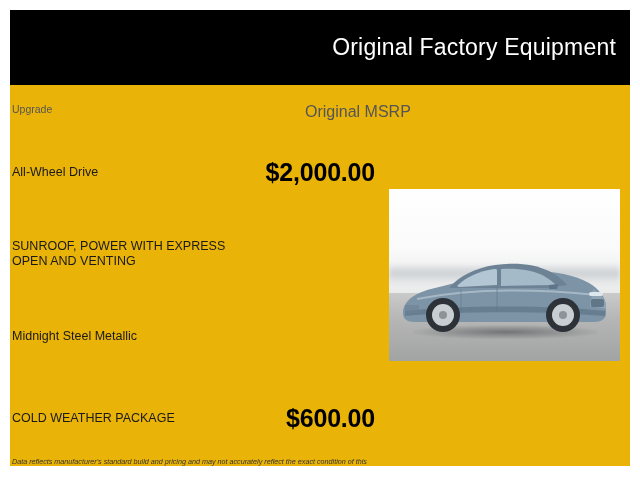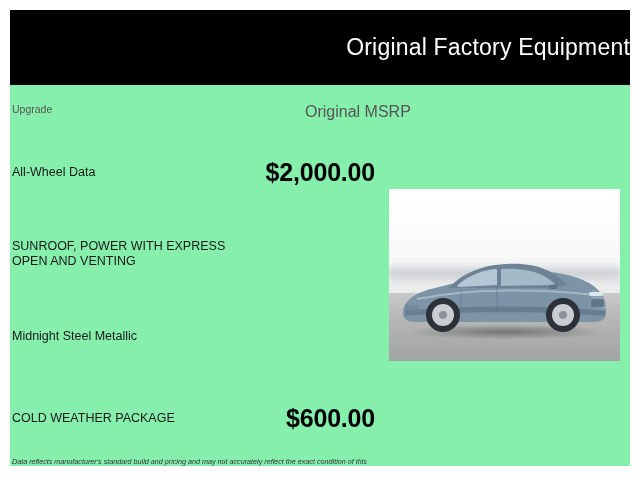--- a/index.html
+++ b/index.html
@@ -37,37 +37,37 @@
     left: 10px;
     top: 10px;
     width: 620px;
     height: 75px;
     background: #000000;
     color: #ffffff;
     display: flex;
     align-items: center;
     justify-content: flex-end;
     box-sizing: border-box;
-    padding-right: 0;
+    padding-right: 14px;
   }
   .header-title {
     font-size: 23px;
     font-weight: 400;
     letter-spacing: 0.2px;
     color: #ffffff;
     font-family: "Liberation Sans", sans-serif;
   }
 
   .content {
     position: absolute;
     left: 0;
     top: 85px;
     width: 640px;
     height: 395px;
-    background: #86efac;
+    background: #eab308;
   }
 
   .col-headers {
     position: absolute;
     top: 18px;
     left: 0;
     width: 640px;
     height: 16px;
   }
   .col-head-upgrade {
@@ -204,21 +204,21 @@
   <div class="content">
 
     <div class="col-headers">
       <div class="col-head-upgrade">Upgrade</div>
       <div class="col-head-msrp">Original MSRP</div>
     </div>
 
     <div class="rows">
 
       <div class="row">
-        <div class="row-label">All-Wheel Data</div>
+        <div class="row-label">All-Wheel Drive</div>
         <div class="row-price">$2,000.00</div>
       </div>
 
       <div class="row">
         <div class="row-label">SUNROOF, POWER WITH EXPRESS OPEN AND VENTING</div>
       </div>
 
       <div class="row">
         <div class="row-label">Midnight Steel Metallic</div>
       </div>

